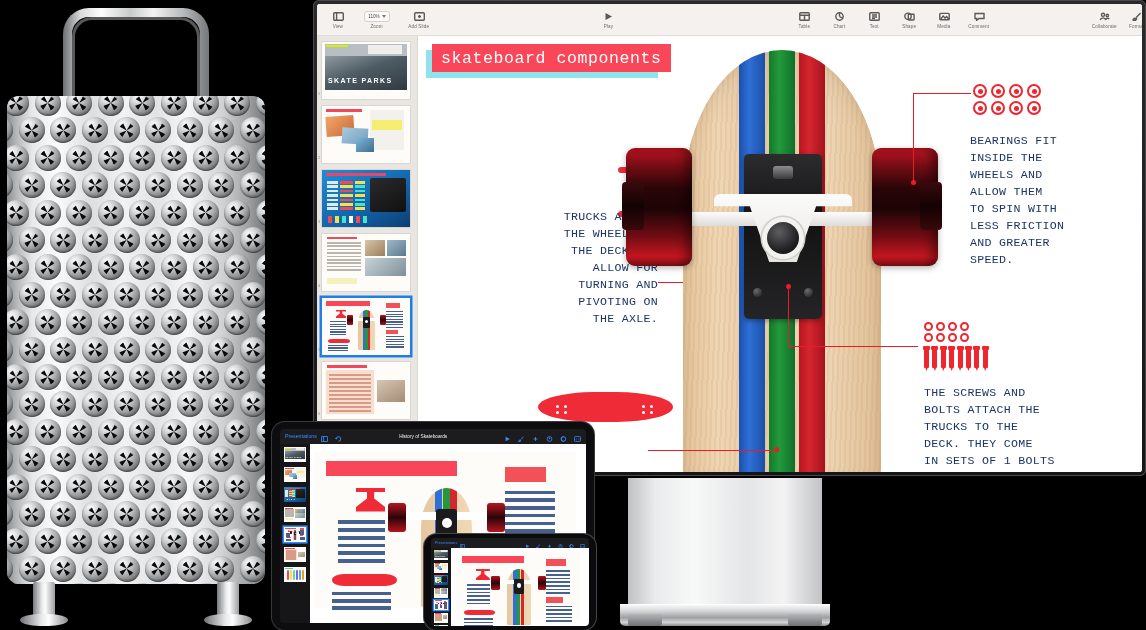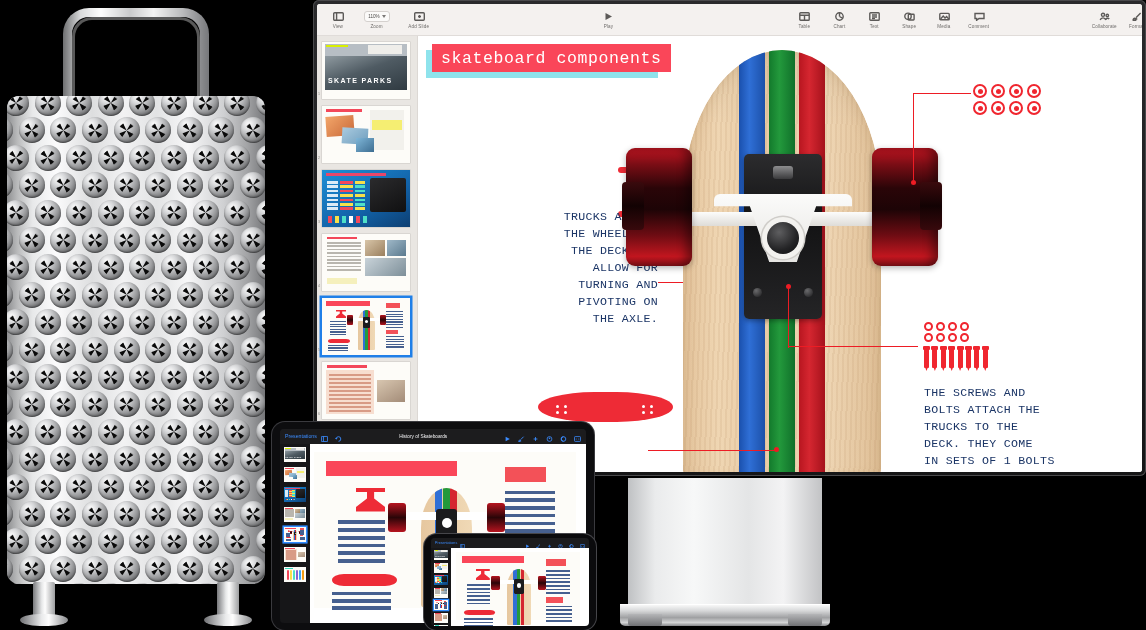--- a/index.html
+++ b/index.html
@@ -777,20 +777,28 @@
             <div class="bearing"></div>
             <div class="bearing"></div>
           <div class="bearing"></div>
             <div class="bearing"></div>
             <div class="bearing"></div>
             <div class="bearing"></div>
         </div>
         <div class="leader" style="left:495px;top:57px;width:58px"></div>
         <div class="leader-v" style="left:495px;top:57px;height:90px"></div>
         <div class="dot" style="left:493px;top:144px"></div>
+        <div class="ann" style="left:552px;top:96px;width:140px">BEARINGS FIT
+INSIDE THE
+WHEELS AND
+ALLOW THEM
+TO SPIN WITH
+LESS FRICTION
+AND GREATER
+SPEED.</div>
 
         <div class="nuts" style="left:506px;top:286px">
           <div class="nut"></div>
             <div class="nut"></div>
             <div class="nut"></div>
             <div class="nut"></div>
           <div class="nut"></div>
             <div class="nut"></div>
             <div class="nut"></div>
             <div class="nut"></div>

